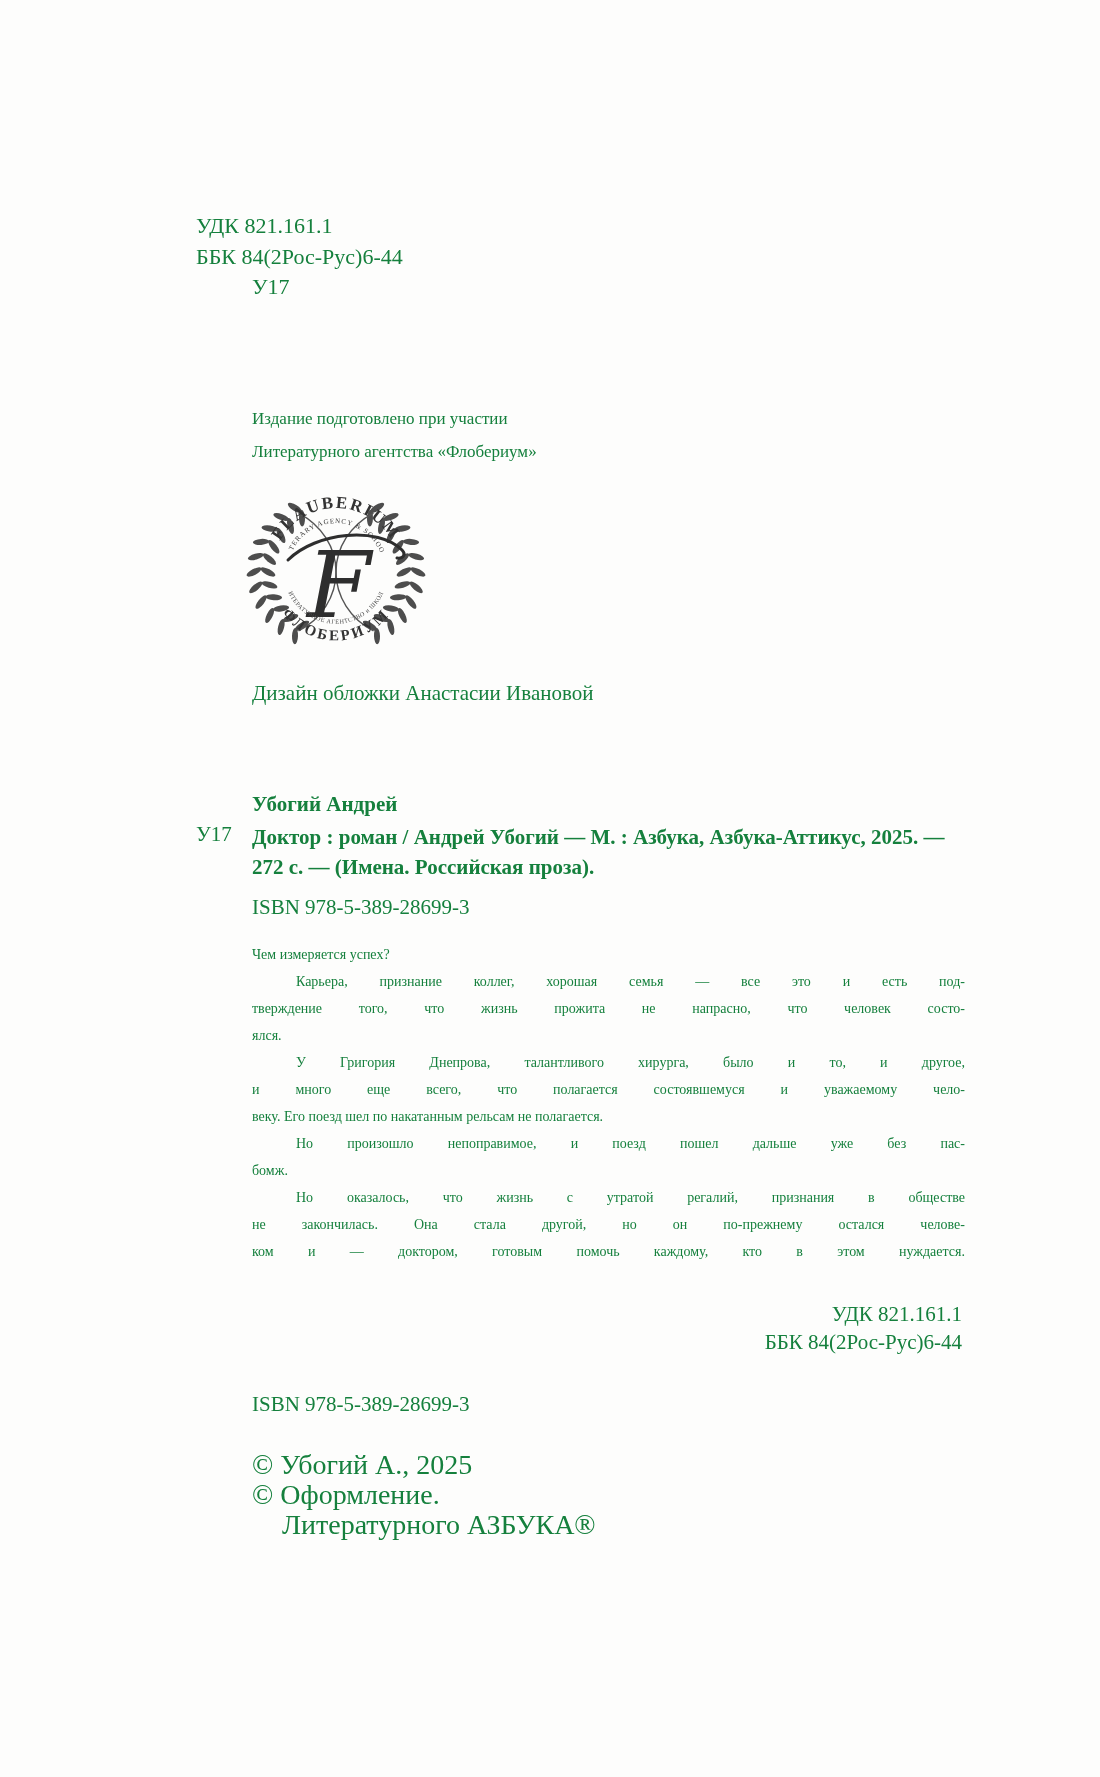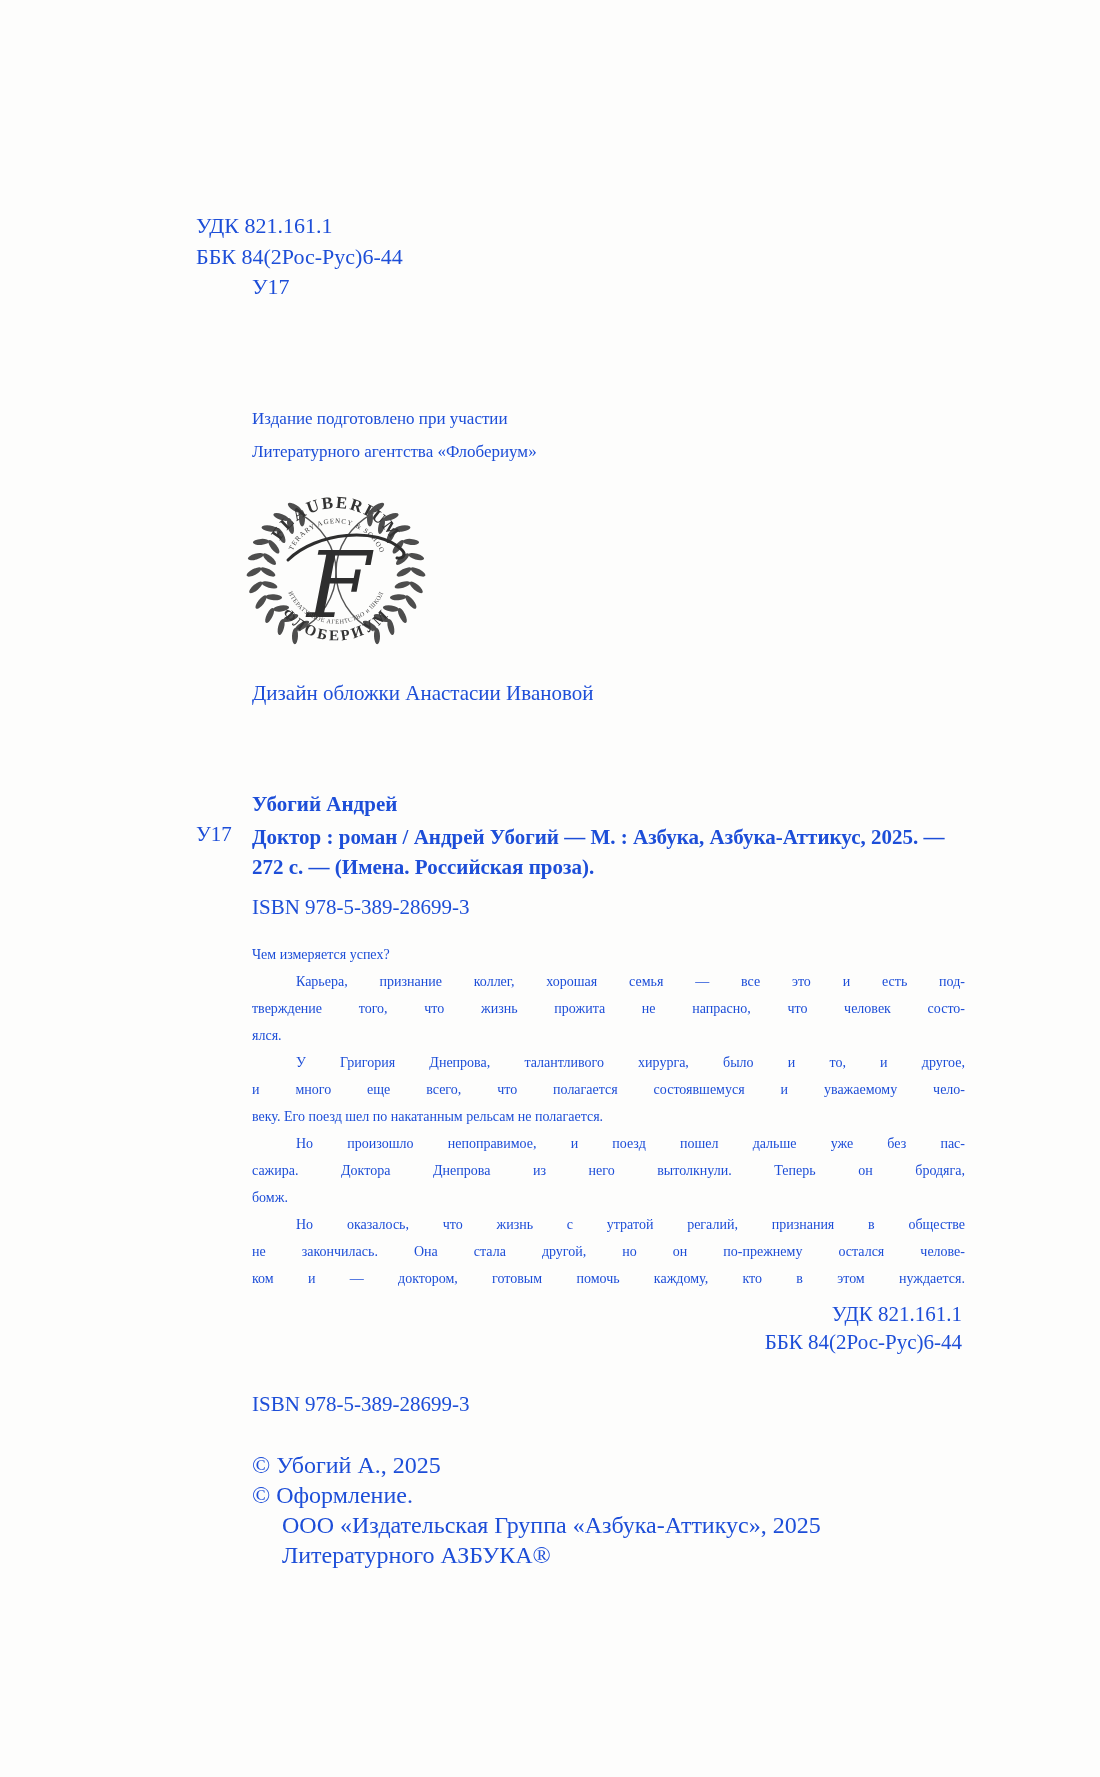--- a/index.html
+++ b/index.html
@@ -1,18 +1,18 @@
 <!DOCTYPE html>
 <html><head>
 <meta charset="utf-8">
 <style>
   html,body{margin:0;padding:0;background:#ffffff;}
   #page{
     position:relative;width:1100px;height:1777px;background:#fdfdfc;
-    font-family:"Liberation Serif","DejaVu Serif",serif;color:#1d4ed8;overflow:hidden;
+    font-family:"Liberation Serif","DejaVu Serif",serif;color:#15803d;overflow:hidden;
   }
   .block{position:absolute;}
   .line{white-space:nowrap;}
   .line.justify{white-space:normal;text-align:justify;text-align-last:justify;}
   .line.indent{text-indent:44px;}
 
   .top-codes{left:196px;top:211px;font-size:22px;line-height:30.5px;}
   .top-codes .sign{padding-left:56px;}
 
   .participation{left:252px;top:402px;font-size:17px;line-height:33px;}
@@ -26,21 +26,21 @@
   .catalog-sign{left:196px;top:822px;font-size:21px;}
   .catalog-entry{left:252px;top:822px;width:714px;font-size:21px;line-height:30px;font-weight:bold;}
   .isbn-top{left:252px;top:895px;font-size:21px;}
 
   .annotation{left:252px;top:941px;width:713px;font-size:14px;line-height:27px;}
 
   .bottom-codes{right:138px;top:1300px;font-size:21px;line-height:28px;text-align:right;}
 
   .isbn-bottom{left:252px;top:1392px;font-size:21px;}
 
-  .copyright{left:252px;top:1450px;font-size:24px;line-height:30px;}
+  .copyright{left:252px;top:1450px;font-size:28px;line-height:30px;}
   .copyright .line.indent{text-indent:30px;}
 </style>
 </head>
 <body>
 
 <div id="page">
 
   <div class="block top-codes">
     <div class="line">УДК 821.161.1</div>
     <div class="line">ББК 84(2Рос-Рус)6-44</div>
@@ -137,34 +137,32 @@
 
   <div class="block annotation">
       <div class="line">Чем измеряется успех?</div>
       <div class="line indent justify">Карьера, признание коллег, хорошая семья — все это и есть под-</div>
       <div class="line justify">тверждение того, что жизнь прожита не напрасно, что человек состо-</div>
       <div class="line">ялся.</div>
       <div class="line indent justify">У Григория Днепрова, талантливого хирурга, было и то, и другое,</div>
       <div class="line justify">и много еще всего, что полагается состоявшемуся и уважаемому чело-</div>
       <div class="line">веку. Его поезд шел по накатанным рельсам не полагается.</div>
       <div class="line indent justify">Но произошло непоправимое, и поезд пошел дальше уже без пас-</div>
-      <div class="line justify">сажира. Доктора Днепрова из него вытолкнули. Теперь он бродяга,</div>
       <div class="line">бомж.</div>
       <div class="line indent justify">Но оказалось, что жизнь с утратой регалий, признания в обществе</div>
       <div class="line justify">не закончилась. Она стала другой, но он по-прежнему остался челове-</div>
       <div class="line justify">ком и — доктором, готовым помочь каждому, кто в этом нуждается.</div>
     </div>
 
   <div class="block bottom-codes">
       <div class="line">УДК 821.161.1</div>
       <div class="line">ББК 84(2Рос-Рус)6-44</div>
     </div>
 
   <div class="block isbn-bottom line">ISBN 978-5-389-28699-3</div>
 
   <div class="block copyright">
       <div class="line">© Убогий А., 2025</div>
       <div class="line">© Оформление.</div>
-      <div class="line indent">ООО «Издательская Группа «Азбука-Аттикус», 2025</div>
       <div class="line indent">Литературного АЗБУКА®</div>
     </div>
 
 </div>
 
 </body></html>

